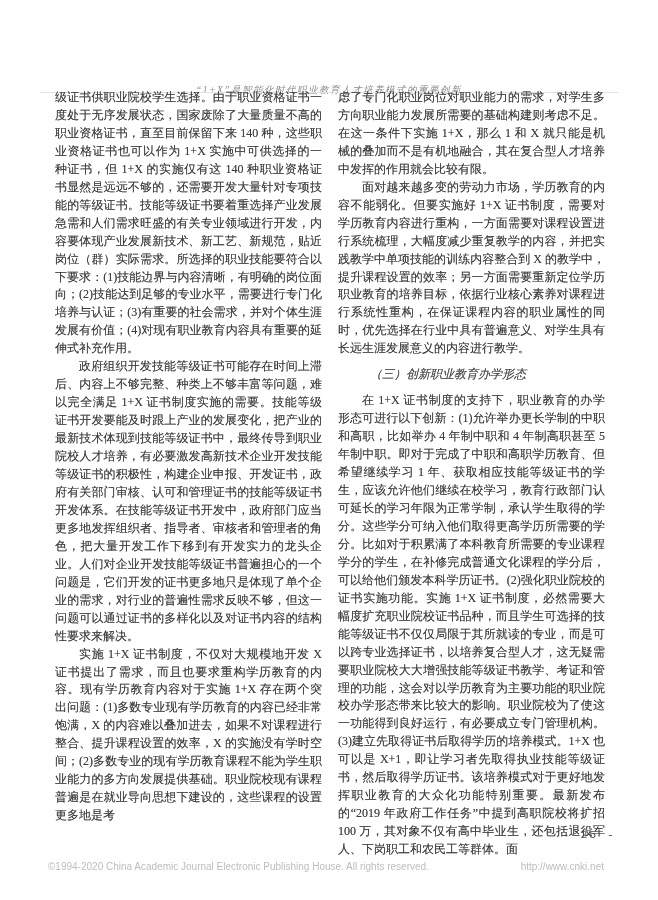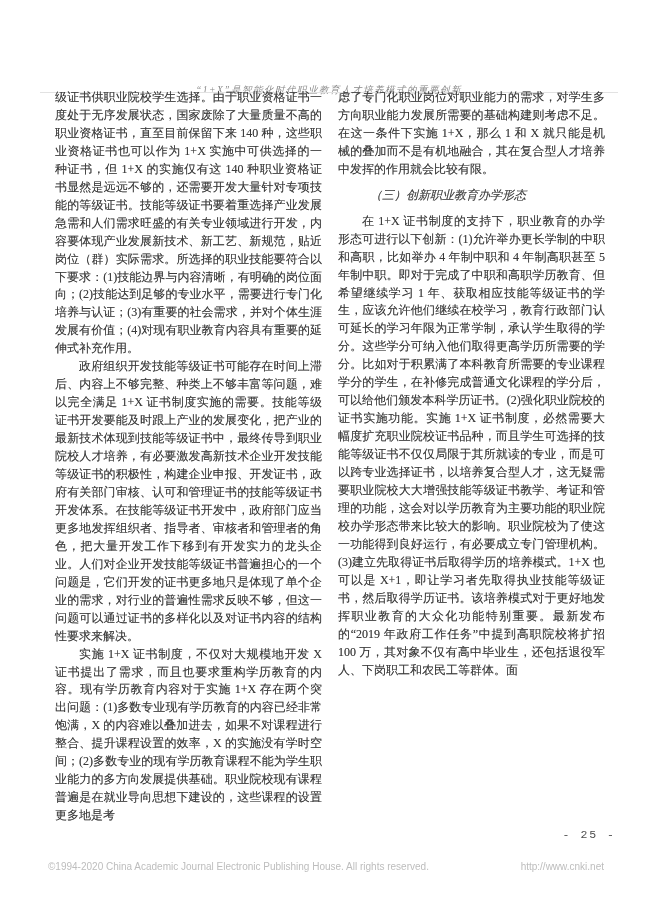--- a/index.html
+++ b/index.html
@@ -80,20 +80,21 @@
   <div class="content">
 
     <div class="col">
       <p class="para">级证书供职业院校学生选择。由于职业资格证书一度处于无序发展状态，国家废除了大量质量不高的职业资格证书，直至目前保留下来 140 种，这些职业资格证书也可以作为 1+X 实施中可供选择的一种证书，但 1+X 的实施仅有这 140 种职业资格证书显然是远远不够的，还需要开发大量针对专项技能的等级证书。技能等级证书要着重选择产业发展急需和人们需求旺盛的有关专业领域进行开发，内容要体现产业发展新技术、新工艺、新规范，贴近岗位（群）实际需求。所选择的职业技能要符合以下要求：(1)技能边界与内容清晰，有明确的岗位面向；(2)技能达到足够的专业水平，需要进行专门化培养与认证；(3)有重要的社会需求，并对个体生涯发展有价值；(4)对现有职业教育内容具有重要的延伸式补充作用。</p>
       <p class="para indent">政府组织开发技能等级证书可能存在时间上滞后、内容上不够完整、种类上不够丰富等问题，难以完全满足 1+X 证书制度实施的需要。技能等级证书开发要能及时跟上产业的发展变化，把产业的最新技术体现到技能等级证书中，最终传导到职业院校人才培养，有必要激发高新技术企业开发技能等级证书的积极性，构建企业申报、开发证书，政府有关部门审核、认可和管理证书的技能等级证书开发体系。在技能等级证书开发中，政府部门应当更多地发挥组织者、指导者、审核者和管理者的角色，把大量开发工作下移到有开发实力的龙头企业。人们对企业开发技能等级证书普遍担心的一个问题是，它们开发的证书更多地只是体现了单个企业的需求，对行业的普遍性需求反映不够，但这一问题可以通过证书的多样化以及对证书内容的结构性要求来解决。</p>
       <p class="para indent">实施 1+X 证书制度，不仅对大规模地开发 X 证书提出了需求，而且也要求重构学历教育的内容。现有学历教育内容对于实施 1+X 存在两个突出问题：(1)多数专业现有学历教育的内容已经非常饱满，X 的内容难以叠加进去，如果不对课程进行整合、提升课程设置的效率，X 的实施没有学时空间；(2)多数专业的现有学历教育课程不能为学生职业能力的多方向发展提供基础。职业院校现有课程普遍是在就业导向思想下建设的，这些课程的设置更多地是考</p>
     </div>
 
     <div class="col">
       <p class="para">虑了专门化职业岗位对职业能力的需求，对学生多方向职业能力发展所需要的基础构建则考虑不足。在这一条件下实施 1+X，那么 1 和 X 就只能是机械的叠加而不是有机地融合，其在复合型人才培养中发挥的作用就会比较有限。</p>
+      <p class="para indent">面对越来越多变的劳动力市场，学历教育的内容不能弱化。但要实施好 1+X 证书制度，需要对学历教育内容进行重构，一方面需要对课程设置进行系统梳理，大幅度减少重复教学的内容，并把实践教学中单项技能的训练内容整合到 X 的教学中，提升课程设置的效率；另一方面需要重新定位学历职业教育的培养目标，依据行业核心素养对课程进行系统性重构，在保证课程内容的职业属性的同时，优先选择在行业中具有普遍意义、对学生具有长远生涯发展意义的内容进行教学。</p>
       <p class="subheading">（三）创新职业教育办学形态</p>
       <p class="para indent">在 1+X 证书制度的支持下，职业教育的办学形态可进行以下创新：(1)允许举办更长学制的中职和高职，比如举办 4 年制中职和 4 年制高职甚至 5 年制中职。即对于完成了中职和高职学历教育、但希望继续学习 1 年、获取相应技能等级证书的学生，应该允许他们继续在校学习，教育行政部门认可延长的学习年限为正常学制，承认学生取得的学分。这些学分可纳入他们取得更高学历所需要的学分。比如对于积累满了本科教育所需要的专业课程学分的学生，在补修完成普通文化课程的学分后，可以给他们颁发本科学历证书。(2)强化职业院校的证书实施功能。实施 1+X 证书制度，必然需要大幅度扩充职业院校证书品种，而且学生可选择的技能等级证书不仅仅局限于其所就读的专业，而是可以跨专业选择证书，以培养复合型人才，这无疑需要职业院校大大增强技能等级证书教学、考证和管理的功能，这会对以学历教育为主要功能的职业院校办学形态带来比较大的影响。职业院校为了使这一功能得到良好运行，有必要成立专门管理机构。(3)建立先取得证书后取得学历的培养模式。1+X 也可以是 X+1，即让学习者先取得执业技能等级证书，然后取得学历证书。该培养模式对于更好地发挥职业教育的大众化功能特别重要。最新发布的“2019 年政府工作任务”中提到高职院校将扩招 100 万，其对象不仅有高中毕业生，还包括退役军人、下岗职工和农民工等群体。面</p>
     </div>
 
   </div>
 
   <div class="page-number">- 25 -</div>
 
   <div class="footer">
     <span>©1994-2020 China Academic Journal Electronic Publishing House. All rights reserved.</span>

